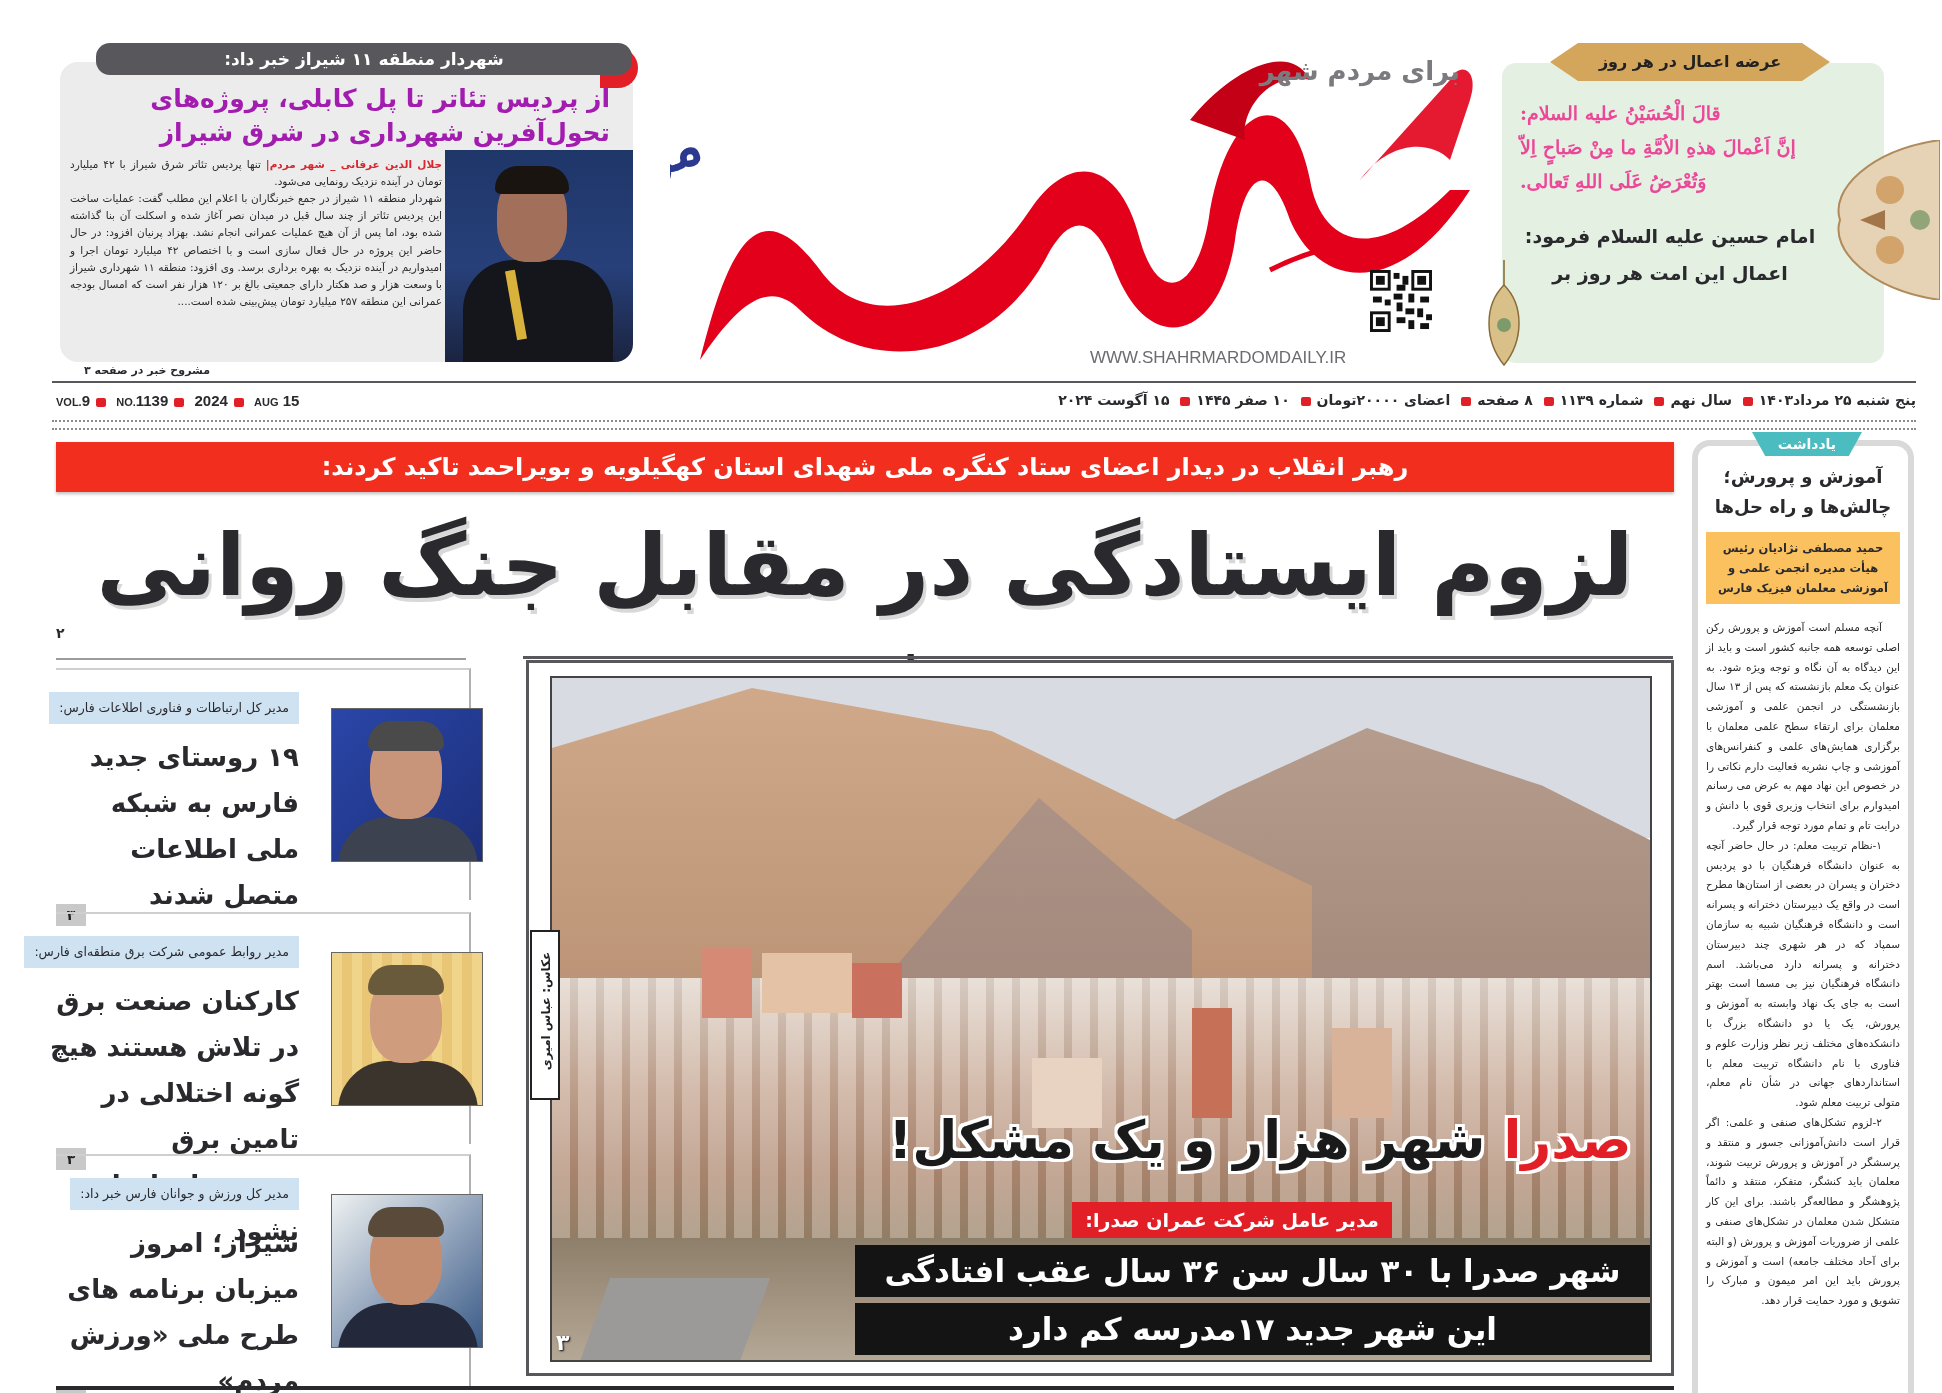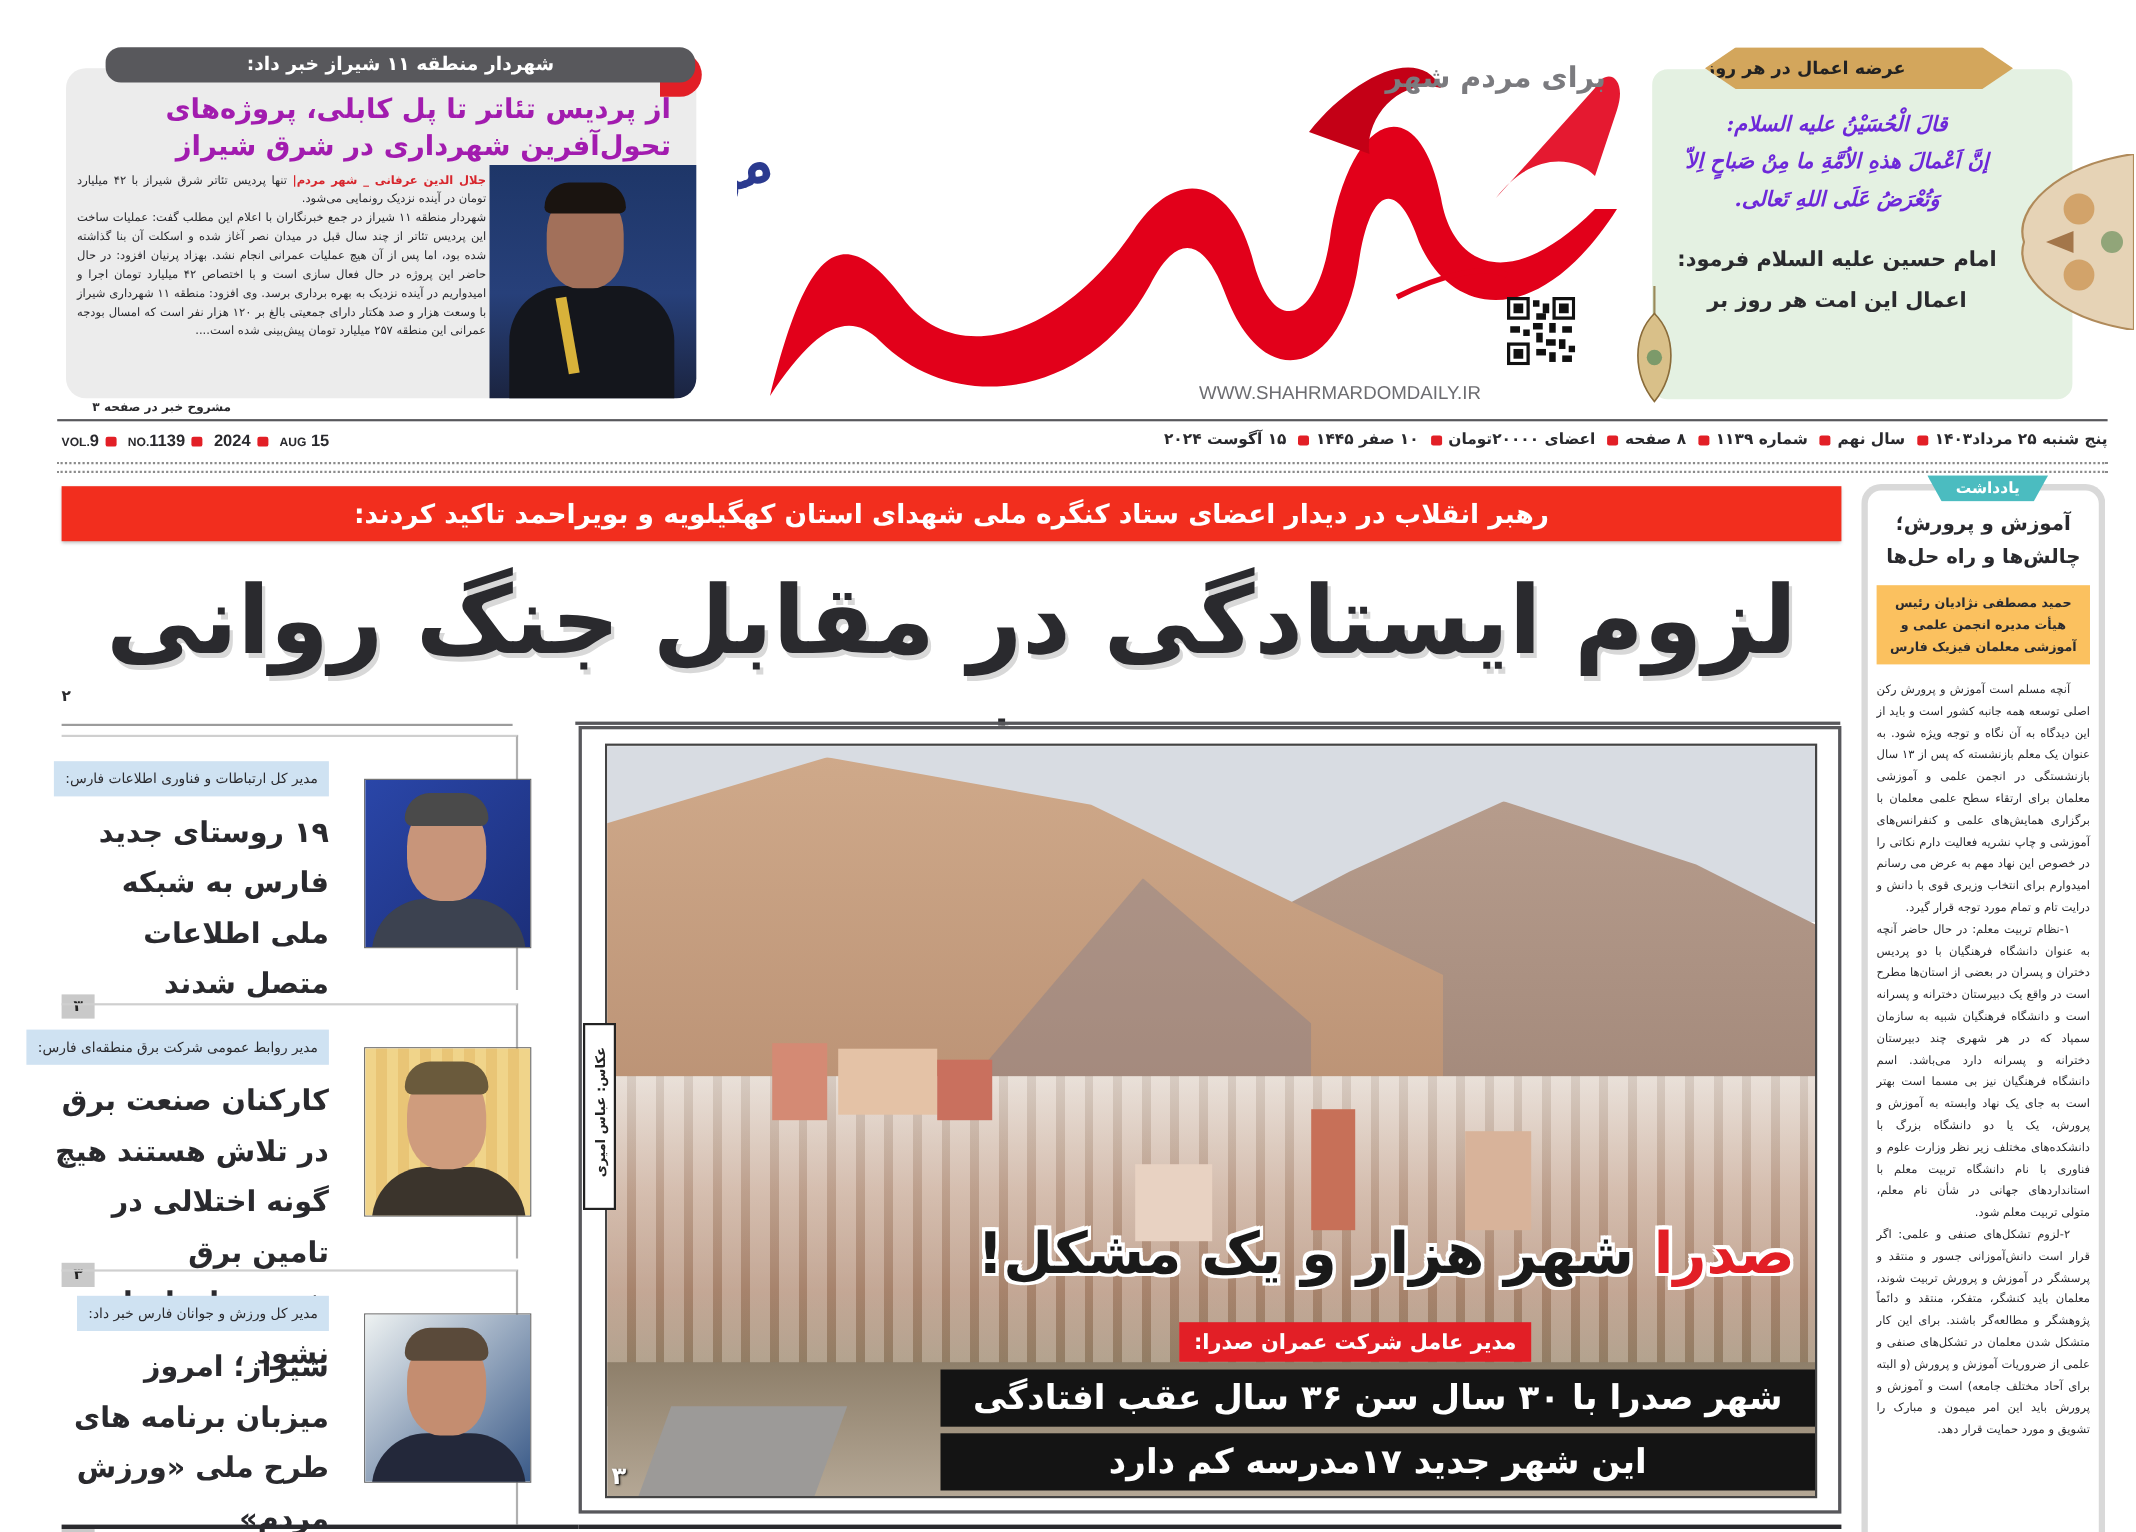--- a/index.html
+++ b/index.html
@@ -26,22 +26,22 @@
   
   #slogan { left: 1210px; top: 56px; width: 250px; text-align: right; font-size: 26px; font-weight: bold; color: #7b7b7f; }
   #logo { left: 670px; top: 40px; width: 840px; height: 330px; }
   #logo-text { left: 1090px; top: 348px; width: 320px; text-align: left; direction: ltr; font-family: "Liberation Sans", sans-serif; font-size: 17px; color: #6c6c70; }
   #qr { left: 1370px; top: 270px; width: 62px; height: 62px; }
 
   
   #quote-box { left: 1502px; top: 63px; width: 382px; height: 300px; background: #e4f1e2; border-radius: 14px; }
   #quote-tab { left: 1550px; top: 43px; width: 280px; height: 38px; background: #d3a65c;
     clip-path: polygon(10% 0, 90% 0, 100% 50%, 90% 100%, 10% 100%, 0 50%); color: #222; font-weight: bold;
-    font-size: 16px; text-align: left; line-height: 38px; }
-  #quote-arabic { left: 1520px; top: 96px; width: 300px; text-align: center; font-family: "DejaVu Serif", serif; font-weight: bold; font-size: 19px; line-height: 34px; color: #6d28d9; font-style: italic; }
+    font-size: 16px; text-align: center; line-height: 38px; }
+  #quote-arabic { left: 1520px; top: 96px; width: 300px; text-align: left; font-family: "DejaVu Serif", serif; font-weight: bold; font-size: 19px; line-height: 34px; color: #ec4899; }
   #quote-persian { left: 1520px; top: 218px; width: 300px; text-align: center; font-weight: bold; font-size: 19px; line-height: 37px; color: #2a2a2e; }
   #ornament-right { left: 1830px; top: 140px; width: 110px; height: 160px; }
   #ornament-left { left: 1484px; top: 260px; width: 40px; height: 110px; }
 
   
   #rule-top { left: 52px; top: 381px; width: 1864px; height: 2px; background: #58585c; }
   #info-fa { right: 26px; top: 392px; font-size: 14px; font-weight: bold; color: #2a2a2e; white-space: nowrap; }
   #info-fa .dot, #info-en .dot { display: inline-block; width: 10px; height: 9px; background: #e21f26; border-radius: 2px; margin: 0 6px; vertical-align: middle; }
   #info-en { left: 56px; top: 392px; direction: ltr; font-family: "Liberation Sans", sans-serif; font-weight: bold; font-size: 15px; color: #2a2a2e; white-space: nowrap; }
   #info-en .small { font-size: 11px; }

